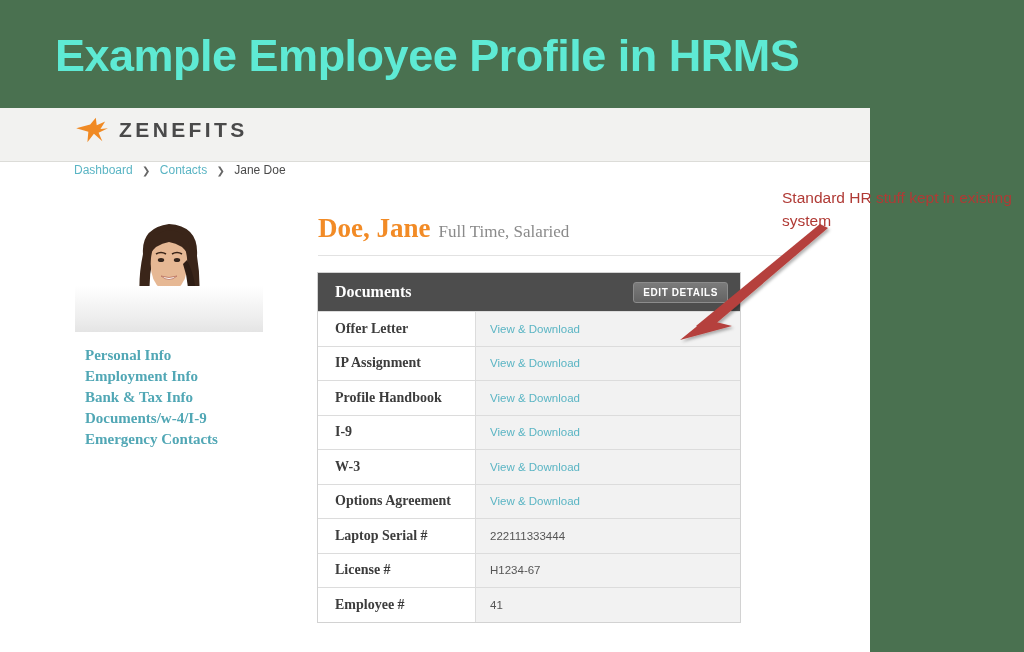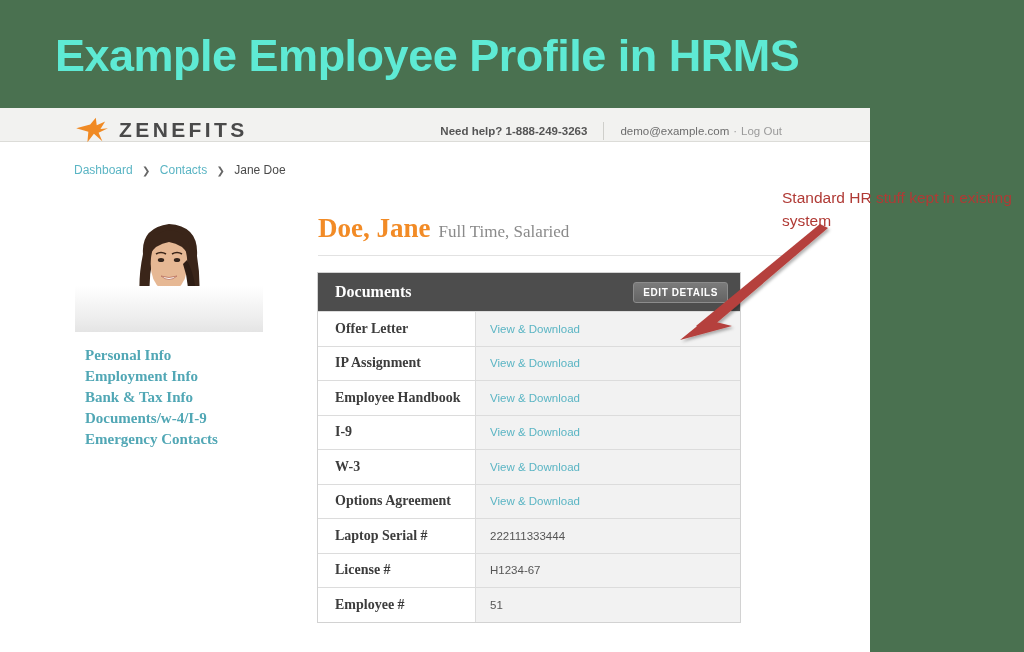--- a/index.html
+++ b/index.html
@@ -37,21 +37,21 @@
     background: #ffffff;
     overflow: hidden;
     z-index: 3;
   }
   
   .app-topbar {
     position: absolute;
     left: 0;
     top: 0;
     width: 870px;
-    height: 34px;
+    height: 54px;
     background: #f2f2f0;
     border-bottom: 1px solid #dcdcd8;
     box-sizing: border-box;
   }
   .logo-wrap {
     position: absolute;
     left: 74px;
     top: 8px;
     display: flex;
     align-items: center;
@@ -257,27 +257,20 @@
 
 <div class="screenshot">
 
   <div class="app-topbar">
     <div class="logo-wrap">
       <svg class="logo-mark" viewBox="0 0 40 30">
         <path d="M2 13 L17 9 L23 2 L24 10 L33 6 L28 14 L36 13 L26 18 L30 27 L21 19 L14 28 L15 17 Z" fill="#f08a24"></path>
       </svg>
       <span class="logo-text">ZENEFITS</span>
     </div>
-    <div class="topbar-right">
-      <span class="need-help">Need help?</span>&nbsp;<span class="phone need-help">1-888-249-3263</span>
-      <span class="bar-divider"></span>
-      <span class="acct-email">demo@example.com</span>
-      <span class="acct-dot">·</span>
-      <a class="logout-link" href="#">Log Out</a>
-    </div>
   </div>
 
   <div class="breadcrumb">
     <a href="#">Dashboard</a>
     <span class="bc-sep">❯</span>
     <a href="#">Contacts</a>
     <span class="bc-sep">❯</span>
     <span class="bc-current">Jane Doe</span>
   </div>
 
@@ -334,21 +327,21 @@
         <a href="#">View &amp; Download</a>
       </div>
     </div>
     <div class="doc-row">
       <div class="doc-label">IP Assignment</div>
       <div class="doc-value">
         <a href="#">View &amp; Download</a>
       </div>
     </div>
     <div class="doc-row">
-      <div class="doc-label">Employee Handbook</div>
+      <div class="doc-label">Profile Handbook</div>
       <div class="doc-value">
         <a href="#">View &amp; Download</a>
       </div>
     </div>
     <div class="doc-row">
       <div class="doc-label">I-9</div>
       <div class="doc-value">
         <a href="#">View &amp; Download</a>
       </div>
     </div>
@@ -367,21 +360,21 @@
     <div class="doc-row">
       <div class="doc-label">Laptop Serial #</div>
       <div class="doc-value">222111333444</div>
     </div>
     <div class="doc-row">
       <div class="doc-label">License #</div>
       <div class="doc-value">H1234-67</div>
     </div>
     <div class="doc-row">
       <div class="doc-label">Employee #</div>
-      <div class="doc-value">51</div>
+      <div class="doc-value">41</div>
     </div>
   </div>
 
 </div>
 
 <svg class="arrow-svg" viewBox="0 0 190 130">
   <defs>
     <filter id="arrShadow" x="-30%" y="-30%" width="170%" height="170%">
       <feDropShadow dx="2" dy="2" stdDeviation="1.6" flood-color="#000000" flood-opacity="0.30"></feDropShadow>
     </filter>

